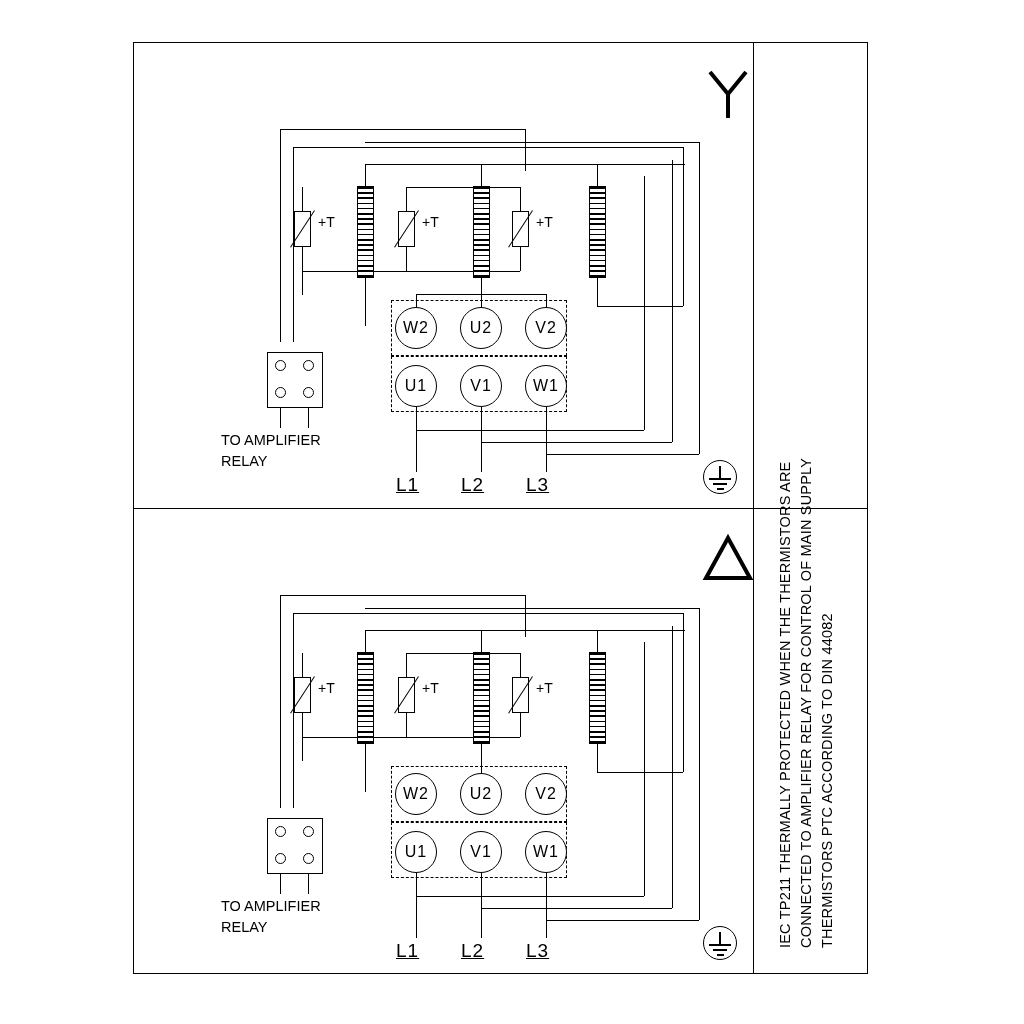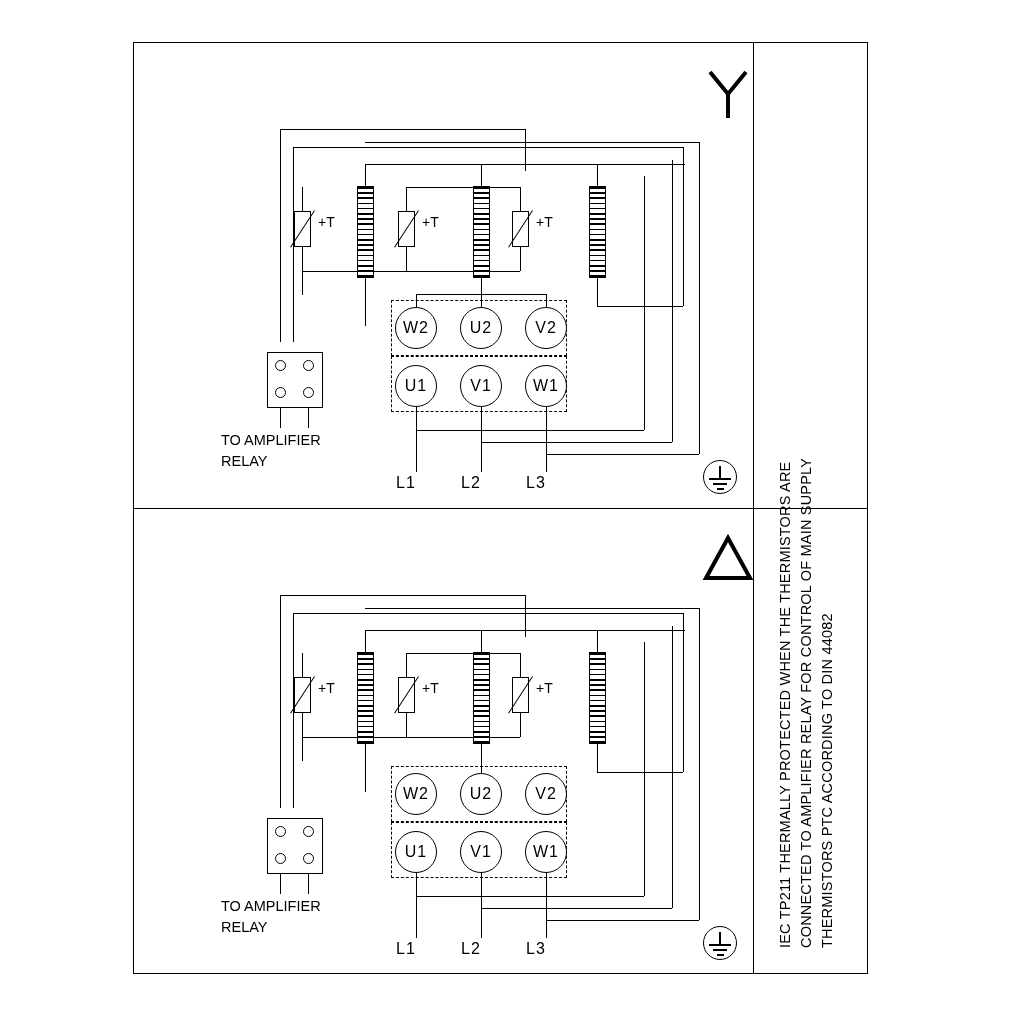--- a/index.html
+++ b/index.html
@@ -138,22 +138,23 @@
     box-sizing: border-box;
     background: #fff;
   }
   .txt {
     position: absolute;
     font-size: 14.5px;
     white-space: pre;
   }
   .phase {
     position: absolute;
-    font-size: 16px;
+    font-size: 19px;
     letter-spacing: 1px;
+    text-decoration: underline;
   }
   
   .earth-circle {
     position: absolute;
     width: 34px;
     height: 34px;
     border: 1.5px solid #000;
     border-radius: 50%;
     box-sizing: border-box;
   }

